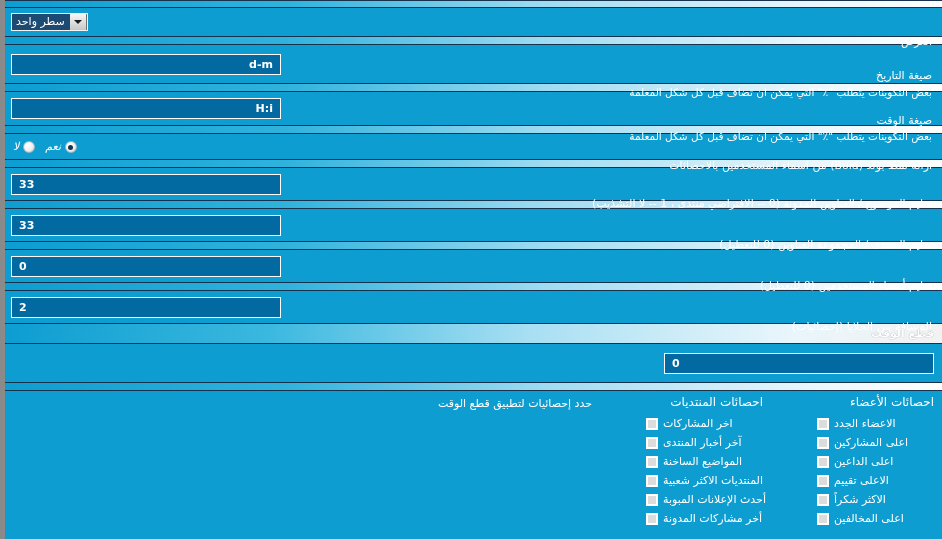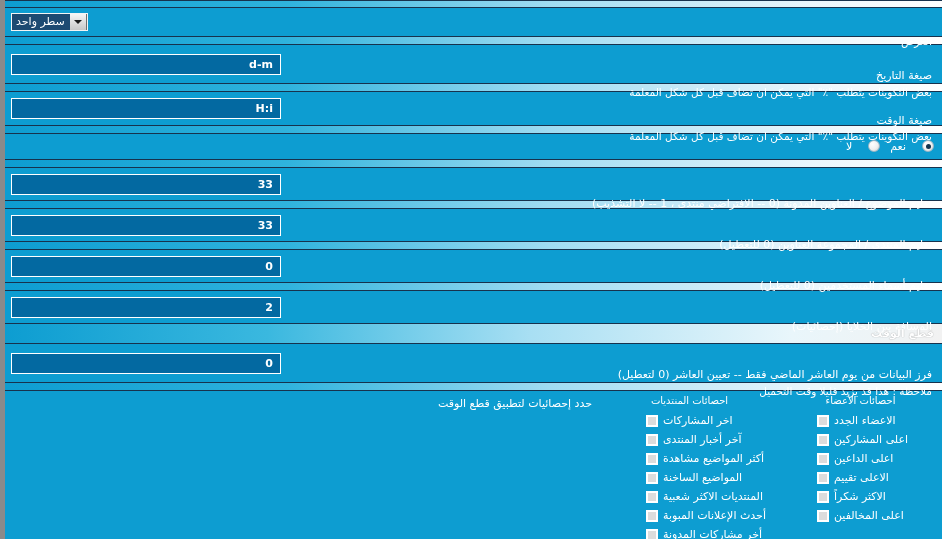--- a/index.html
+++ b/index.html
@@ -103,21 +103,21 @@
     font-family: "DejaVu Sans", "Liberation Sans", sans-serif;
     font-size: 11px;
     font-weight: bold;
     text-align: right;
     padding: 0 7px;
     line-height: 19px;
     outline: none;
     direction: ltr;
   }
   .field.num {
-    text-align: right;
+    text-align: left;
   }
 
   
   .selectwrap {
     display: inline-flex;
     align-items: stretch;
     height: 18px;
     border: 1px solid #f4f4f4;
     background: #1d4a72;
     box-sizing: border-box;
@@ -150,24 +150,25 @@
   
   .radios {
     display: flex;
     align-items: center;
     gap: 10px;
     direction: rtl;
     padding-left: 2px;
   }
   .radio-item {
     display: inline-flex;
-    align-items: flex-start;
-    gap: 16px;
-    font-size: 11px;
-    color: #ffffff;
+    align-items: flex-end;
+    gap: 4px;
+    font-size: 11px;
+    color: #ffffff;
+    font-style: italic;
   }
   .radio {
     width: 12px;
     height: 12px;
     border-radius: 50%;
     background: radial-gradient(circle at 35% 32%, #ffffff 0%, #f0f0f0 55%, #c9c9c9 100%);
     border: 1px solid #9bb7c7;
     box-sizing: border-box;
     display: inline-flex;
     align-items: center;
@@ -197,24 +198,24 @@
     font-size: 11px;
     padding-top: 2px;
   }
   .col {
     flex: 0 0 auto;
     width: 165px;
     text-align: right;
     padding-left: 6px;
   }
   .col .colhead {
-    font-size: 10px;
+    font-size: 12px;
     color: #ffffff;
     margin-bottom: 5px;
-    text-align: center;
+    text-align: right;
     padding-left: 18px;
   }
   .chk-row {
     display: flex;
     flex-direction: row-reverse;
     align-items: center;
     justify-content: flex-start;
     gap: 5px;
     height: 19px;
     direction: rtl;
@@ -276,20 +277,23 @@
       <span class="desc">بعض التكوينات يتطلب "٪" التي يمكن ان تضاف قبل كل شكل المعلمة</span>
     </div>
     <div class="control">
       <input class="field" type="text" value="H:i" style="">
     </div>
   </div>
 
   <div class="sep"></div>
 
   <div class="row" style="height:25px">
+    <div class="labels">
+      <span class="main">ازالة نمط بولد (Bold) من اسماء المستخدمين بالاحصائات</span>
+    </div>
     <div class="control">
       <div class="radios">
         <span class="radio-item">
           <span class="radio checked">
               <span class="dot"></span>
             </span>
           <span>نعم</span>
         </span>
         <span class="radio-item">
           <span class="radio"></span>
@@ -341,24 +345,20 @@
     <div class="control">
       <input class="field num" type="text" value="2" style="">
     </div>
   </div>
 
   <div class="sectionbar">
     <span class="title">قطع الوقت</span>
   </div>
 
   <div class="row" style="height:38px">
-    <div class="labels">
-      <span class="main">فرز البيانات من يوم العاشر الماضي فقط -- تعيين العاشر (0 لتعطيل)</span>
-      <span class="desc">ملاحظة : هذا قد يزيد قليلا وقت التحميل</span>
-    </div>
     <div class="control">
       <input class="field num" type="text" value="0" style="">
     </div>
   </div>
 
   <div class="sep"></div>
 
   <div class="checkarea">
 
     <div class="col">
@@ -394,24 +394,20 @@
       <div class="chk-row">
         <span class="checkbox"></span>
         <span class="chk-label">اخر المشاركات</span>
       </div>
       <div class="chk-row">
         <span class="checkbox"></span>
         <span class="chk-label">آخر أخبار المنتدى</span>
       </div>
       <div class="chk-row">
         <span class="checkbox"></span>
-        <span class="chk-label">أكثر المواضيع مشاهدة</span>
-      </div>
-      <div class="chk-row">
-        <span class="checkbox"></span>
         <span class="chk-label">المواضيع الساخنة</span>
       </div>
       <div class="chk-row">
         <span class="checkbox"></span>
         <span class="chk-label">المنتديات الاكثر شعبية</span>
       </div>
       <div class="chk-row">
         <span class="checkbox"></span>
         <span class="chk-label">أحدث الإعلانات المبوبة</span>
       </div>

